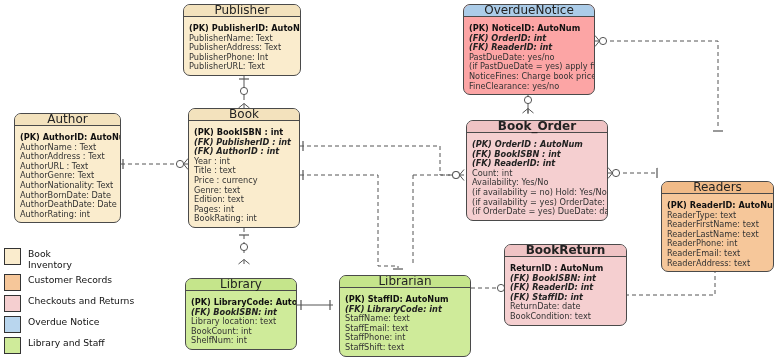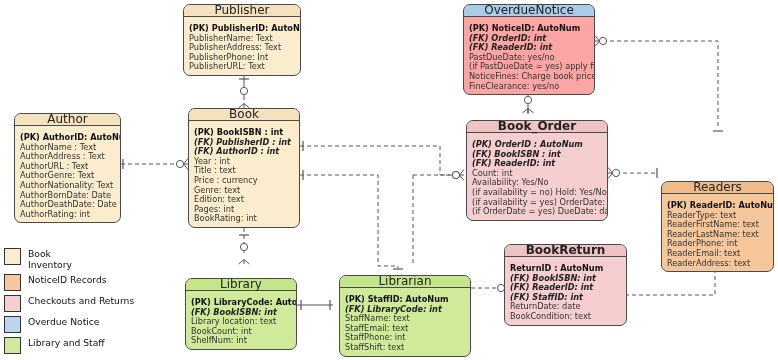--- a/index.html
+++ b/index.html
@@ -258,21 +258,21 @@
     </div>
 
   <div id="legend">
       <div class="lg-row">
         <div class="lg-sw" style="background: rgb(250, 236, 205);"></div>
         <div class="lg-tx">Book
 Inventory</div>
       </div>
       <div class="lg-row">
         <div class="lg-sw" style="background: rgb(246, 199, 154);"></div>
-        <div class="lg-tx">NoticeID Records</div>
+        <div class="lg-tx">Customer Records</div>
       </div>
       <div class="lg-row">
         <div class="lg-sw" style="background: rgb(245, 207, 208);"></div>
         <div class="lg-tx">Checkouts and Returns</div>
       </div>
       <div class="lg-row">
         <div class="lg-sw" style="background: rgb(185, 214, 238);"></div>
         <div class="lg-tx">Overdue Notice</div>
       </div>
       <div class="lg-row">

